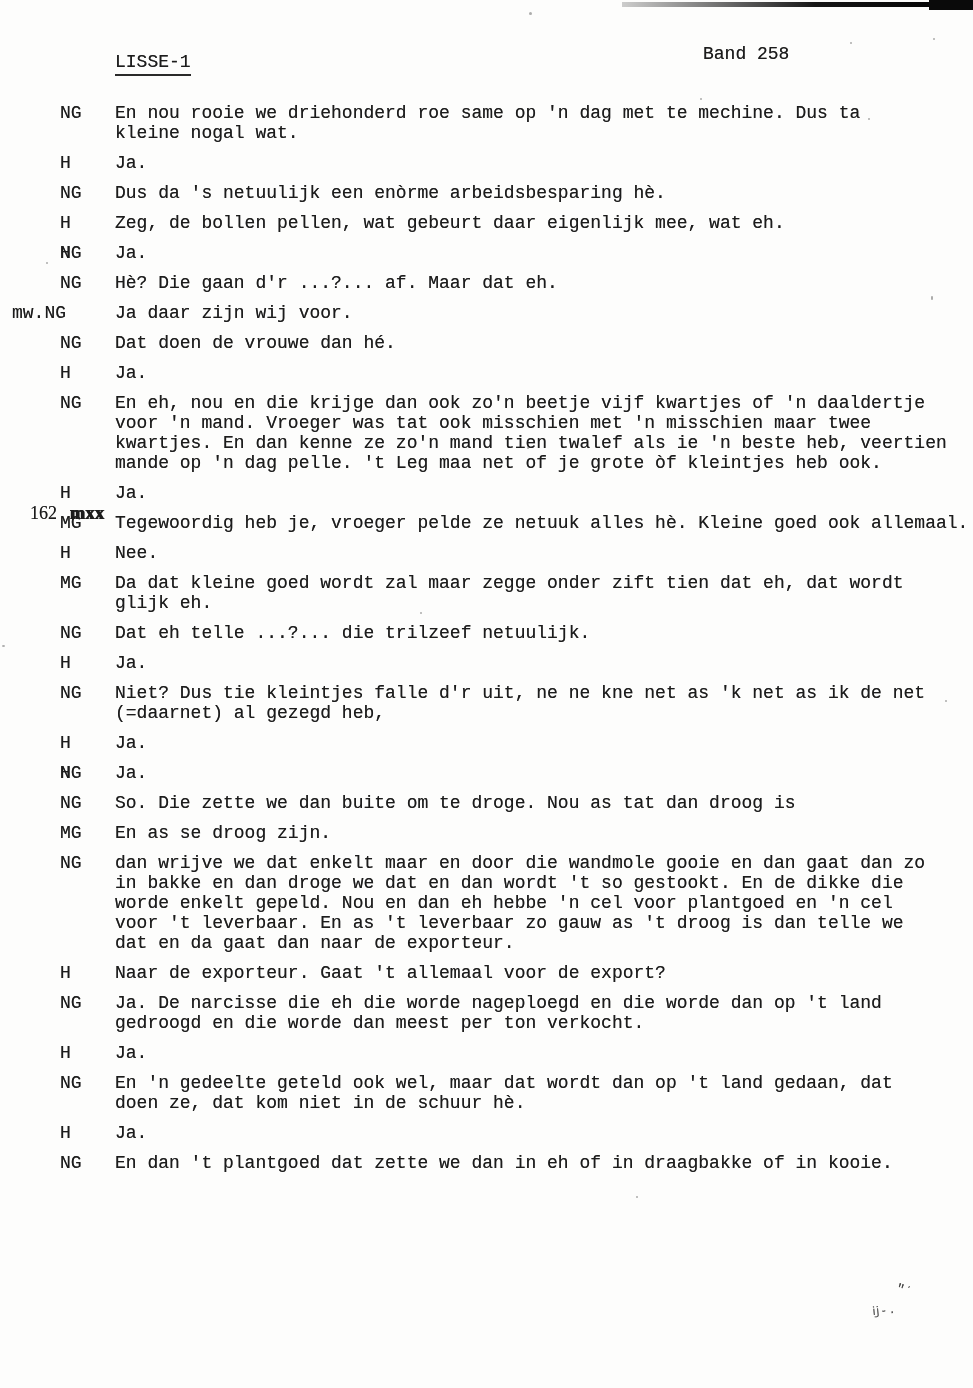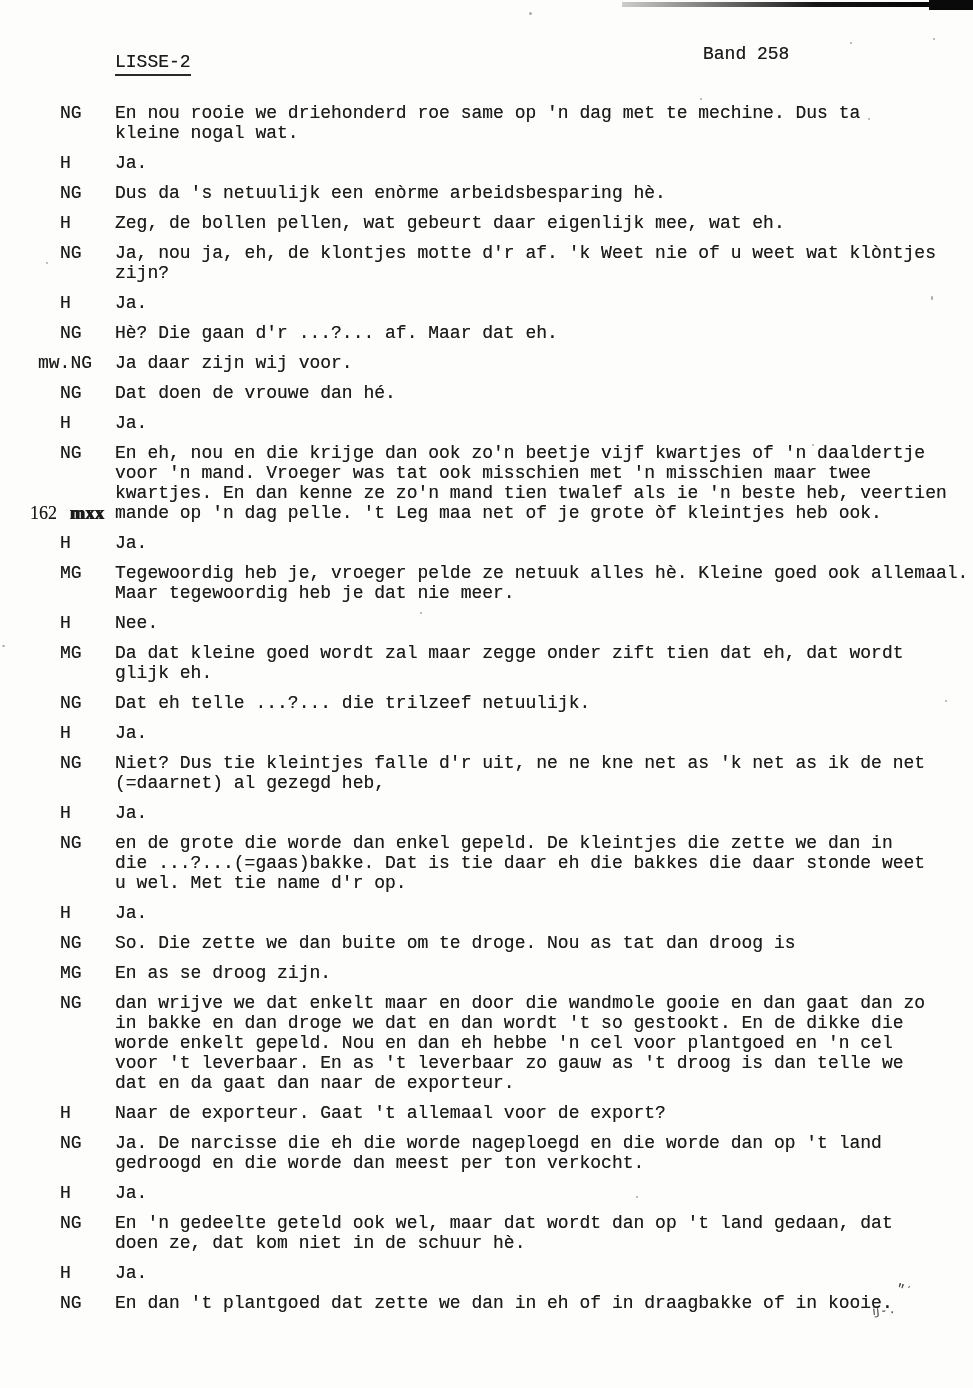--- a/index.html
+++ b/index.html
@@ -28,21 +28,21 @@
     line-height:20px;white-space:pre;
     border-bottom:2px solid #2a2a2a;padding-bottom:2px;
   }
   .hdr-band{
     position:absolute;left:703px;top:44px;line-height:20px;white-space:pre;
   }
   
   .transcript{position:absolute;top:103px;left:0;width:949px;}
   .turn{position:relative;padding-left:115px;margin-bottom:10px;}
   .speaker{position:absolute;left:60px;top:0;line-height:20px;white-space:pre;}
-  .speaker.mw{left:38px;}
+  .speaker.mw{left:12px;}
   .turn-body{min-height:20px;}
   .line{height:20px;line-height:20px;white-space:pre;}
   
   .margin-note{position:absolute;left:30px;top:503px;line-height:20px;white-space:pre;font-family:Liberation Serif, serif;}
   .margin-note .mark{
     font-weight:bold;margin-left:13px;letter-spacing:0.5px;
     text-shadow:0.8px 0 0 currentColor,-0.5px 0 0 currentColor;
   }
   
   .smudge{position:absolute;color:rgba(40,40,40,0.65);pointer-events:none;}
@@ -52,21 +52,21 @@
   .speck{position:absolute;background:#4a4a4a;border-radius:50%;opacity:0.45;width:3px;height:3px;}
 </style>
 </head>
 <body>
 
 <div class="page">
 
   <div class="scan-bar"></div>
   <div class="scan-bar-block"></div>
 
-  <div class="hdr-title">LISSE-2</div>
+  <div class="hdr-title">LISSE-1</div>
   <div class="hdr-band">Band 258</div>
 
   <div class="transcript">
   <div class="turn">
     <span class="speaker">NG</span>
     <div class="turn-body">
           <div class="line">En nou rooie we driehonderd roe same op 'n dag met te mechine. Dus ta</div>
           <div class="line">kleine nogal wat.</div>
         </div>
   </div>
@@ -87,24 +87,20 @@
 
   <div class="turn">
     <span class="speaker">H</span>
     <div class="turn-body">
           <div class="line">Zeg, de bollen pellen, wat gebeurt daar eigenlijk mee, wat eh.</div>
         </div>
   </div>
 
   <div class="turn">
     <span class="speaker">NG</span>
-    <div class="turn-body">
-          <div class="line">Ja, nou ja, eh, de klontjes motte d'r af. 'k Weet nie of u weet wat klòntjes</div>
-          <div class="line">zijn?</div>
-        </div>
   </div>
 
   <div class="turn">
     <span class="speaker">H</span>
     <div class="turn-body">
           <div class="line">Ja.</div>
         </div>
   </div>
 
   <div class="turn">
@@ -149,21 +145,20 @@
     <span class="speaker">H</span>
     <div class="turn-body">
           <div class="line">Ja.</div>
         </div>
   </div>
 
   <div class="turn">
     <span class="speaker">MG</span>
     <div class="turn-body">
           <div class="line">Tegewoordig heb je, vroeger pelde ze netuuk alles hè. Kleine goed ook allemaal.</div>
-          <div class="line">Maar tegewoordig heb je dat nie meer.</div>
         </div>
   </div>
 
   <div class="turn">
     <span class="speaker">H</span>
     <div class="turn-body">
           <div class="line">Nee.</div>
         </div>
   </div>
 
@@ -199,25 +194,20 @@
 
   <div class="turn">
     <span class="speaker">H</span>
     <div class="turn-body">
           <div class="line">Ja.</div>
         </div>
   </div>
 
   <div class="turn">
     <span class="speaker">NG</span>
-    <div class="turn-body">
-          <div class="line">en de grote die worde dan enkel gepeld. De kleintjes die zette we dan in</div>
-          <div class="line">die ...?...(=gaas)bakke. Dat is tie daar eh die bakkes die daar stonde weet</div>
-          <div class="line">u wel. Met tie name d'r op.</div>
-        </div>
   </div>
 
   <div class="turn">
     <span class="speaker">H</span>
     <div class="turn-body">
           <div class="line">Ja.</div>
         </div>
   </div>
 
   <div class="turn">

